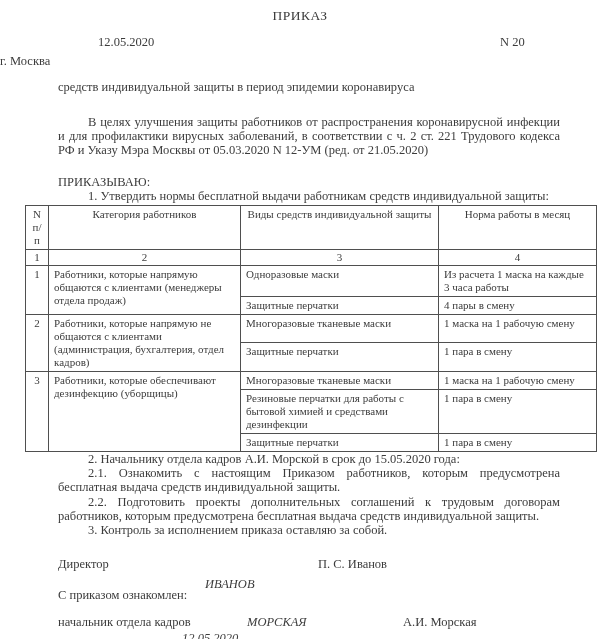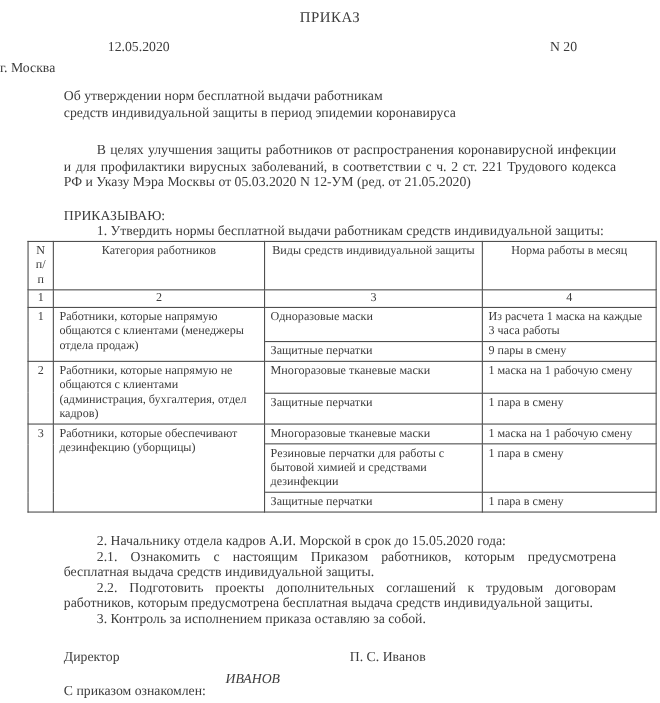--- a/index.html
+++ b/index.html
@@ -68,21 +68,20 @@
   <div class="title">ПРИКАЗ</div>
 
   <div class="meta-row">
     <span class="meta-date">12.05.2020</span>
     <span class="meta-num">N 20</span>
   </div>
 
   <div class="city">г. Москва</div>
 
   <div class="subject">
-    <div>Об утверждении норм бесплатной выдачи работникам</div>
     <div>средств индивидуальной защиты в период эпидемии коронавируса</div>
   </div>
 
   <div class="para preamble">В целях улучшения защиты работников от распространения коронавирусной инфекции и для профилактики вирусных заболеваний, в соответствии с ч. 2 ст. 221 Трудового кодекса РФ и Указу Мэра Москвы от 05.03.2020 N 12-УМ (ред. от 21.05.2020)</div>
 
   <div class="order-word">ПРИКАЗЫВАЮ:</div>
 
   <div class="para">1. Утвердить нормы бесплатной выдачи работникам средств индивидуальной защиты:</div>
 
   <table class="norms">
@@ -107,21 +106,21 @@
       </tr>
 
       <tr>
         <td class="c-num" rowspan="2">1</td>
         <td rowspan="2">Работники, которые напрямую общаются с клиентами (менеджеры отдела продаж)</td>
         <td>Одноразовые маски</td>
         <td>Из расчета 1 маска на каждые 3 часа работы</td>
       </tr>
       <tr>
         <td>Защитные перчатки</td>
-        <td>9 пары в смену</td>
+        <td>4 пары в смену</td>
       </tr>
 
       <tr>
         <td class="c-num" rowspan="2">2</td>
         <td rowspan="2">Работники, которые напрямую не общаются с клиентами (администрация, бухгалтерия, отдел кадров)</td>
         <td>Многоразовые тканевые маски</td>
         <td>1 маска на 1 рабочую смену</td>
       </tr>
       <tr>
         <td>Защитные перчатки</td>
@@ -138,21 +137,21 @@
         <td>Резиновые перчатки для работы с бытовой химией и средствами дезинфекции</td>
         <td>1 пара в смену</td>
       </tr>
       <tr>
         <td>Защитные перчатки</td>
         <td>1 пара в смену</td>
       </tr>
     </tbody>
   </table>
 
-  <div class="para" style="margin-top:18px">2. Начальнику отдела кадров А.И. Морской в срок до 15.05.2020 года:</div>
+  <div class="para" style="margin-top:0">2. Начальнику отдела кадров А.И. Морской в срок до 15.05.2020 года:</div>
   <div class="para">2.1. Ознакомить с настоящим Приказом работников, которым предусмотрена бесплатная выдача средств индивидуальной защиты.</div>
   <div class="para">2.2. Подготовить проекты дополнительных соглашений к трудовым договорам работников, которым предусмотрена бесплатная выдача средств индивидуальной защиты.</div>
   <div class="para">3. Контроль за исполнением приказа оставляю за собой.</div>
 
   <div class="sig-row sig-row-1">
     <span class="sig-pos-a">Директор</span>
     <span class="sig-pos-b1 handsign">ИВАНОВ</span>
     <span class="sig-pos-c1">П. С. Иванов</span>
   </div>
 

